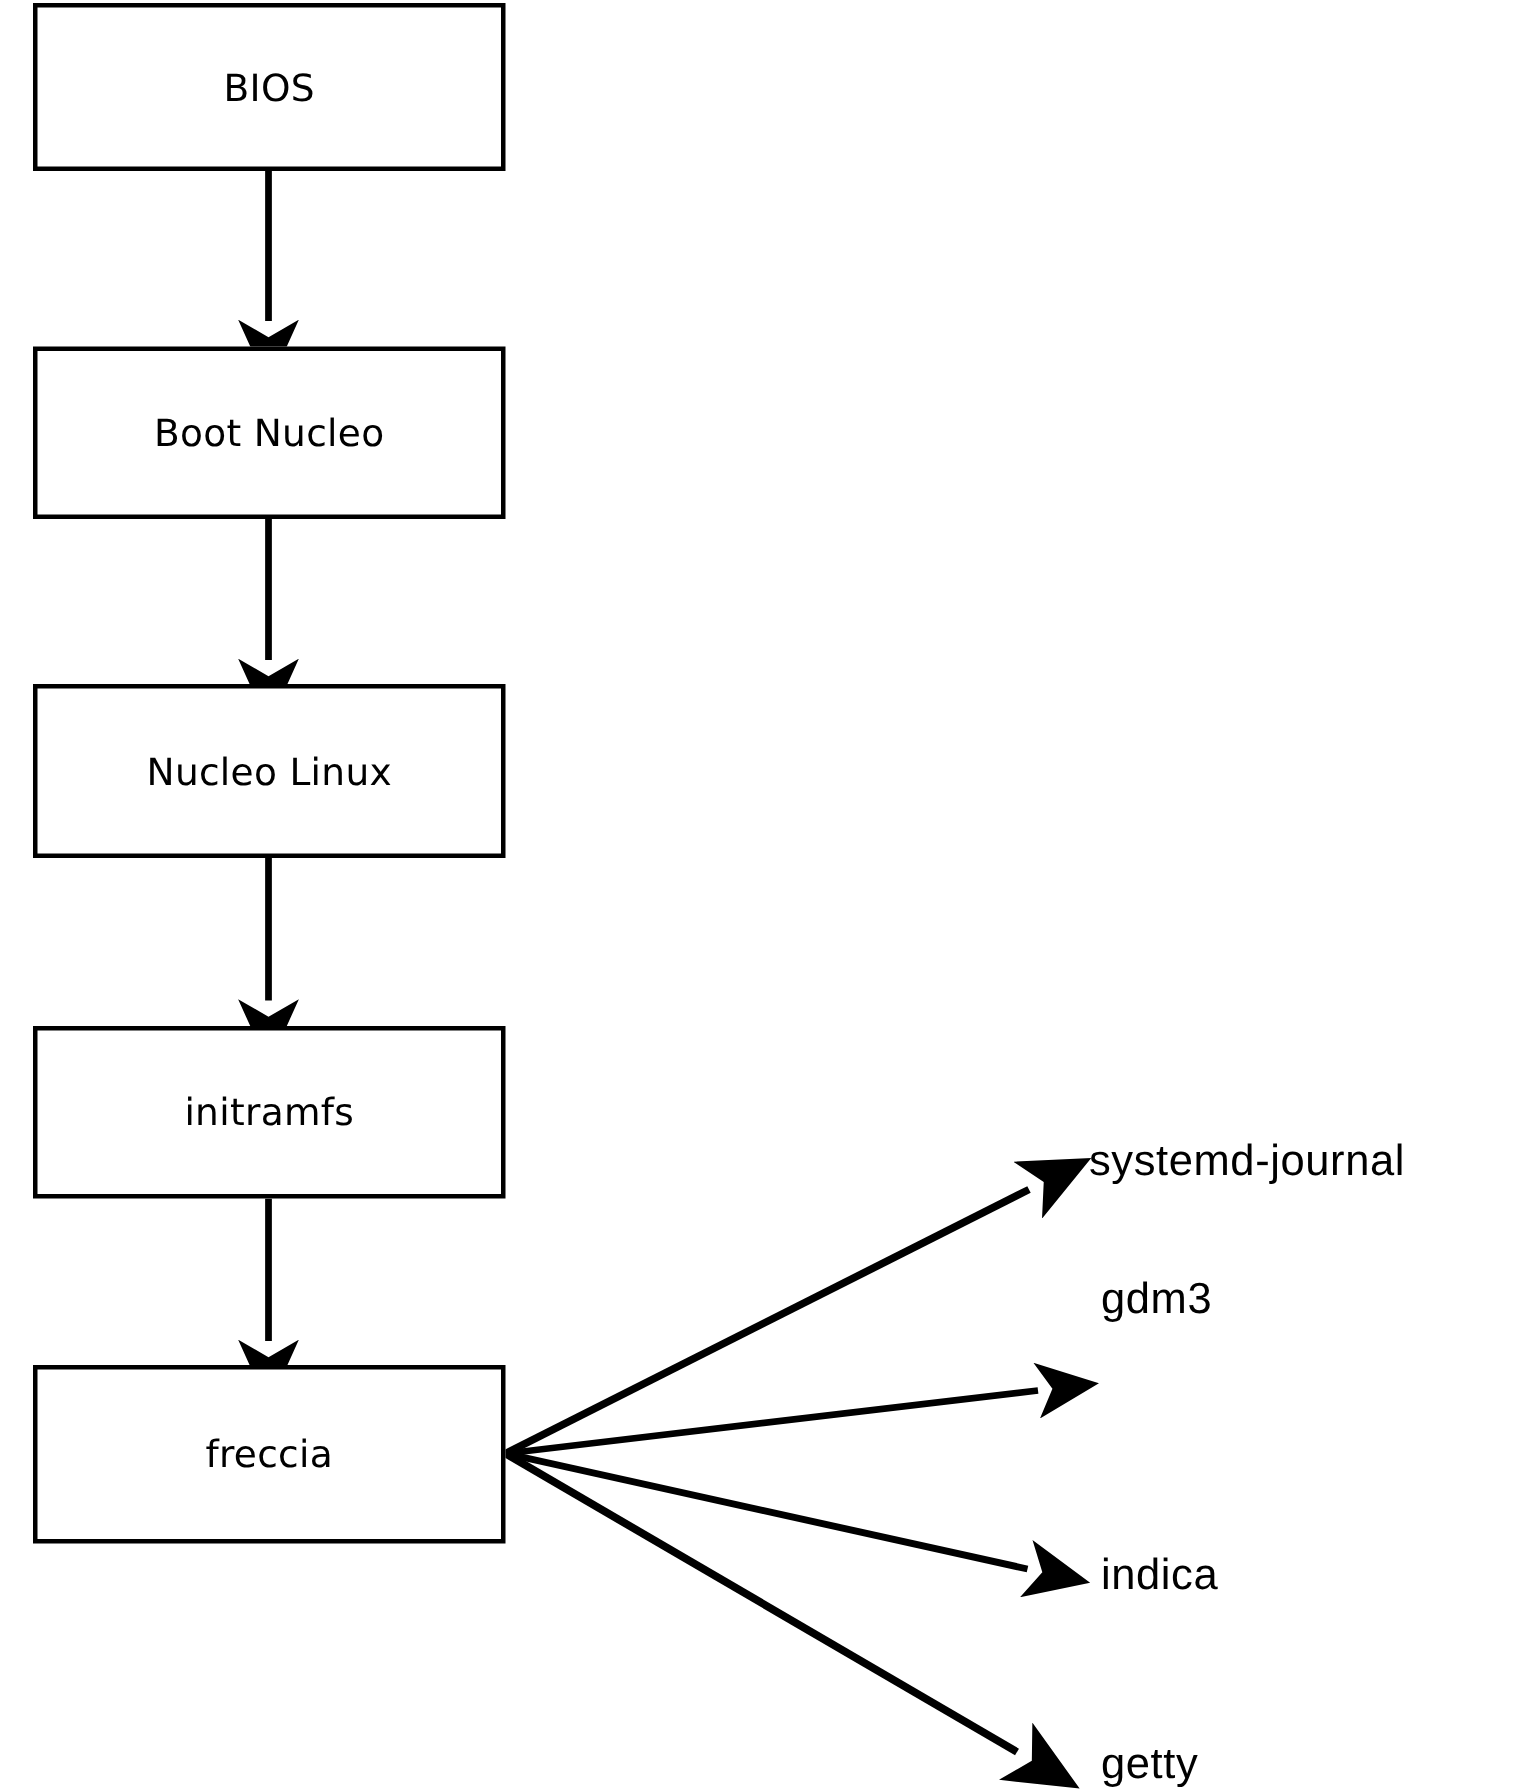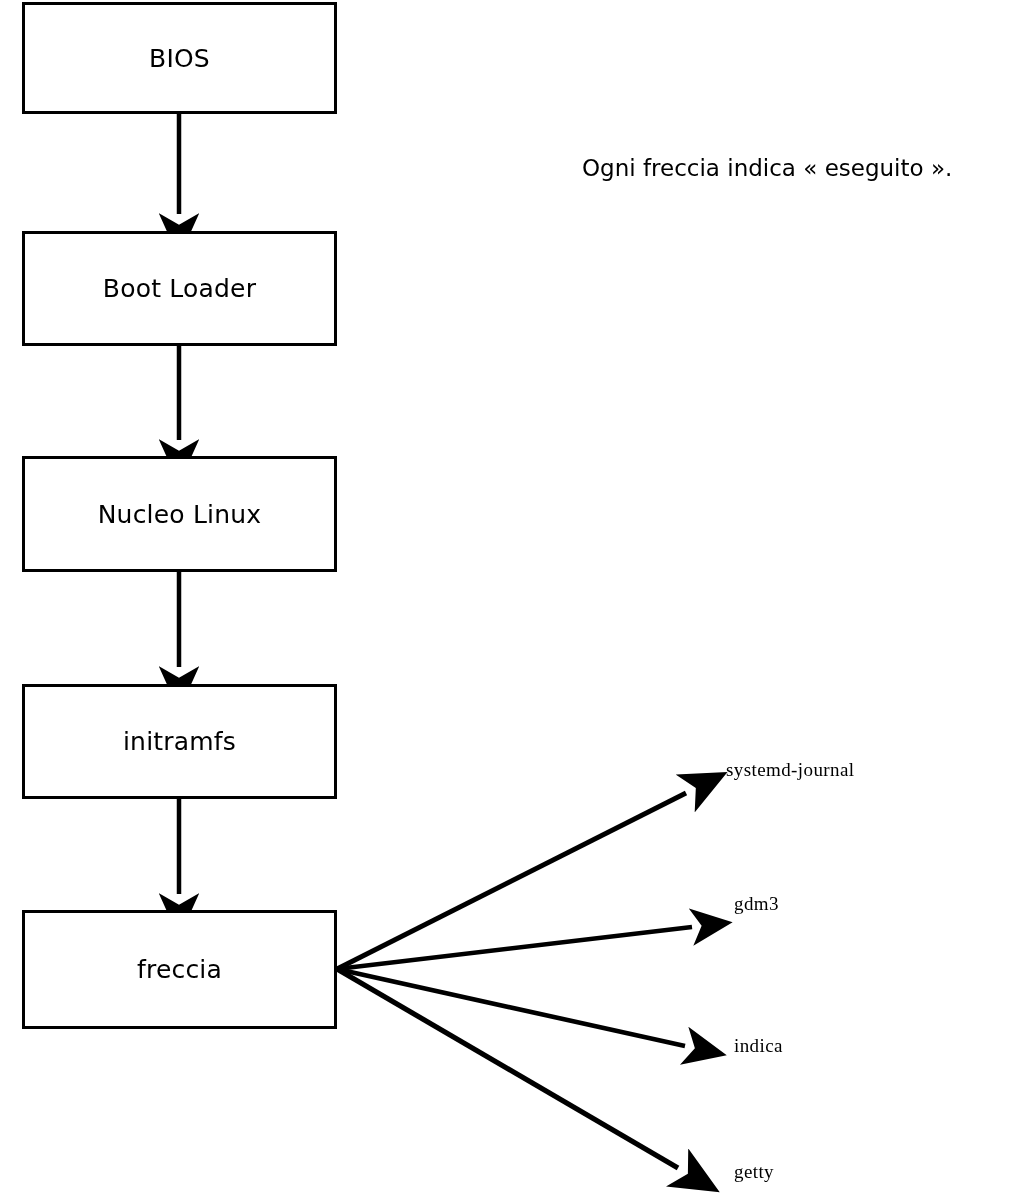--- a/index.html
+++ b/index.html
@@ -68,29 +68,29 @@
     font-family: "DejaVu Sans", sans-serif;
     font-size: 23px;
     line-height: 1.2;
     white-space: nowrap;
     color: #000000;
   }
 
   
   .service-label {
     position: absolute;
-    font-family: Liberation Serif, serif;
-    font-size: 19px;
+    font-family: Liberation Sans, sans-serif;
+    font-size: 29px;
     line-height: 1;
     white-space: nowrap;
     color: #000000;
     letter-spacing: 0.4px;
   }
   #service-label-0 { left: 700px; top: 760px; }
-  #service-label-1 { left: 708px; top: 894px; }
+  #service-label-1 { left: 708px; top: 852px; }
   #service-label-2 { left: 708px; top: 1036px; }
   #service-label-3 { left: 708px; top: 1162px; }
 </style>
 </head>
 <body>
 
 <div id="diagram-root">
 
   <svg id="arrow-layer" viewBox="0 0 1024 1193" width="1024" height="1193">
     <defs>
@@ -115,35 +115,34 @@
       <line stroke-width="4.6" x1="311" y1="969" x2="659" y2="1046"></line>
       <line stroke-width="5.2" x1="311" y1="969" x2="652" y2="1168"></line>
     </g>
   </svg>
 
   <div class="node-box" id="box-bios">
     <span class="node-label">BIOS</span>
   </div>
 
   <div class="node-box" id="box-bootloader">
-    <span class="node-label">Boot Loader</span>
+    <span class="node-label">Boot Nucleo</span>
   </div>
 
   <div class="node-box" id="box-kernel">
     <span class="node-label">Nucleo Linux</span>
   </div>
 
   <div class="node-box" id="box-initramfs">
     <span class="node-label">initramfs</span>
   </div>
 
   <div class="node-box" id="box-systemd">
     <span class="node-label">freccia</span>
   </div>
 
-  <div id="legend-note">Ogni freccia indica « eseguito ».</div>
 
   <div class="service-label" id="service-label-0">systemd-journal</div>
   <div class="service-label" id="service-label-1">gdm3</div>
   <div class="service-label" id="service-label-2">indica</div>
   <div class="service-label" id="service-label-3">getty</div>
 
 </div>
 
 </body></html>

